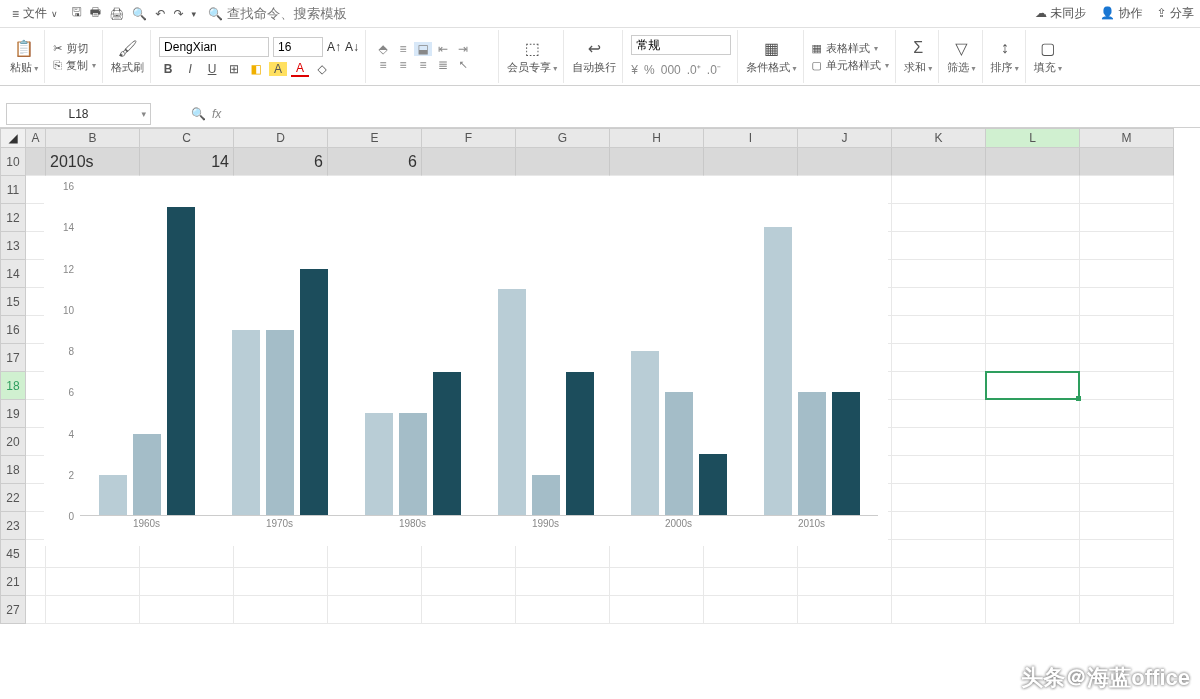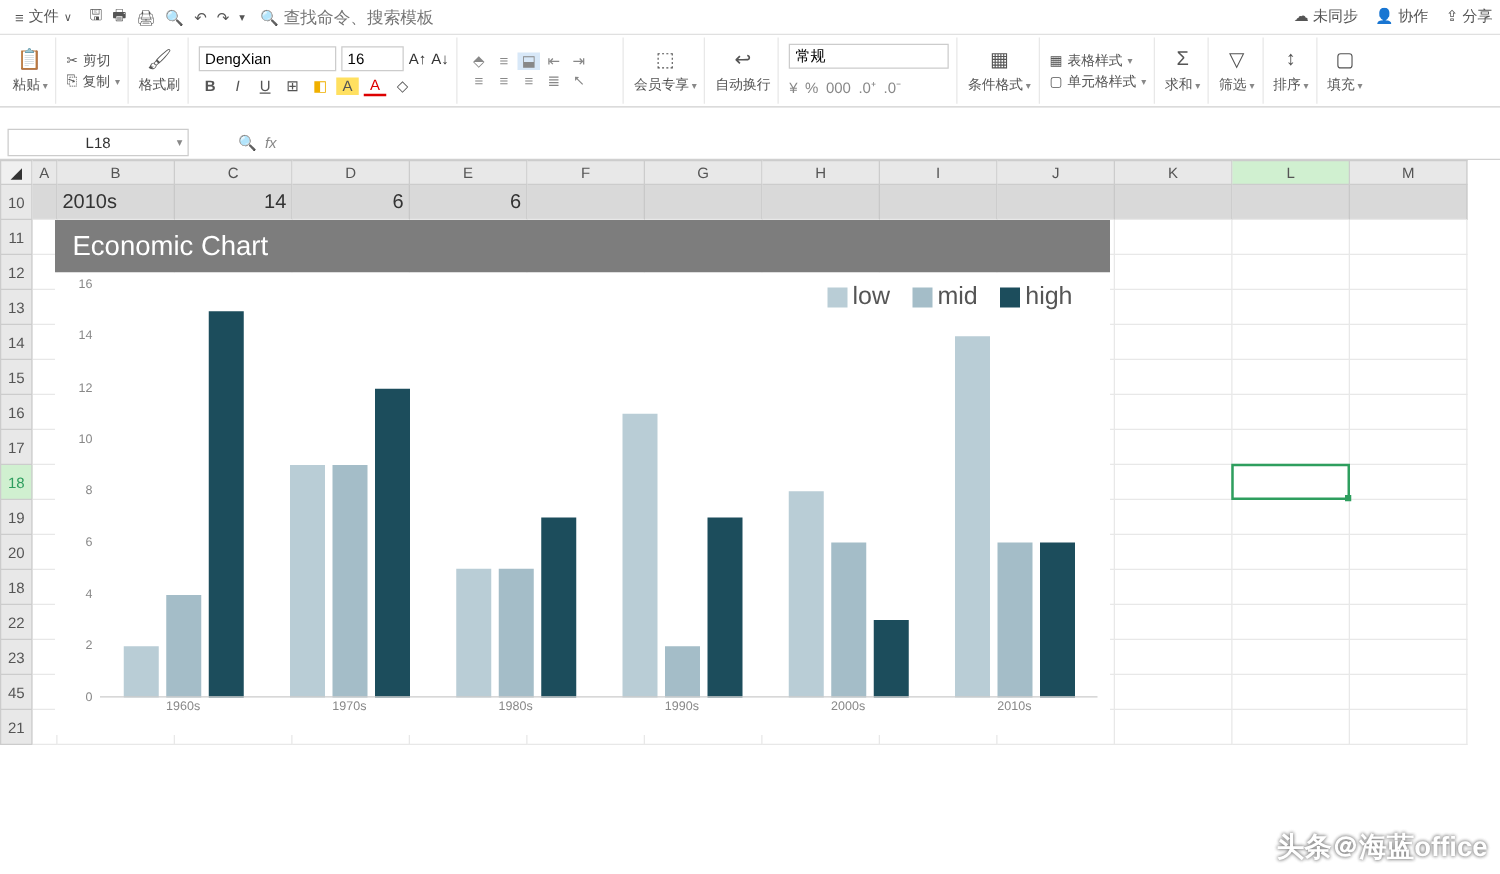--- a/index.html
+++ b/index.html
@@ -18,21 +18,21 @@
 .big-btn{display:flex;flex-direction:column;align-items:center;gap:2px;color:#555;font-size:11px;}
 .big-btn .ico{width:20px;height:20px;display:flex;align-items:center;justify-content:center;font-size:16px;}
 .small-btns{display:flex;flex-direction:column;gap:2px;font-size:11px;color:#555;}
 .small-btns div{display:flex;align-items:center;gap:4px;}
 .font-sel{display:flex;gap:4px;align-items:center;}
 .font-sel select,.font-sel input{height:20px;border:1px solid #ccc;font-size:12px;padding:0 4px;background:#fff;}
 .fmt-row{display:flex;gap:4px;margin-top:4px;color:#555;align-items:center;}
 .fmt-row span{width:18px;text-align:center;}
 .align-grid{display:grid;grid-template-columns:repeat(6,18px);gap:2px;}
 .align-grid span{display:flex;align-items:center;justify-content:center;color:#888;}
-.num-sel{border:1px solid #ccc;height:20px;width:128px;font-size:12px;padding:0 4px;}
+.num-sel{border:1px solid #ccc;height:20px;width:100px;font-size:12px;padding:0 4px;}
 .num-row{display:flex;gap:6px;margin-top:6px;color:#888;align-items:center;}
 .namebox-row{height:28px;border-bottom:1px solid #d0d0d0;display:flex;align-items:center;}
 .namebox{width:145px;height:22px;border:1px solid #ccc;margin-left:6px;text-align:center;font-size:12px;display:flex;align-items:center;justify-content:center;position:relative;}
 .namebox::after{content:"▾";position:absolute;right:4px;color:#888;font-size:9px;}
 .fx-area{display:flex;align-items:center;margin-left:40px;gap:6px;color:#888;}
 .fx-input{border:none;height:20px;width:800px;font-size:12px;}
 .grid{position:relative;}
 .col-headers{display:flex;height:20px;}
 .rh-spacer{width:26px;border:1px solid #ccc;background:#f0f0f0;display:flex;align-items:center;justify-content:center;}
 .ch{border:1px solid #ccc;border-left:none;background:#e8e8e8;display:flex;align-items:center;justify-content:center;color:#555;font-size:12px;}
@@ -472,31 +472,41 @@
         <div class="cell" style="width:94px;justify-content:flex-end;"></div>
         <div class="cell" style="width:94px;justify-content:flex-end;"></div>
         <div class="cell" style="width:94px;justify-content:flex-end;"></div>
         <div class="cell" style="width:94px;justify-content:flex-end;"></div>
         <div class="cell" style="width:94px;justify-content:flex-end;"></div>
         <div class="cell" style="width:94px;justify-content:flex-end;"></div>
         <div class="cell" style="width:94px;justify-content:flex-end;"></div>
         <div class="cell" style="width:94px;justify-content:flex-end;"></div>
         <div class="cell" style="width:94px;justify-content:flex-end;"></div>
       </div>
+      <div class="row ">
+        <div class="rh">27</div>
+        <div class="cell" style="width:20px;justify-content:flex-end;"></div>
+        <div class="cell" style="width:94px;justify-content:flex-end;"></div>
+        <div class="cell" style="width:94px;justify-content:flex-end;"></div>
+        <div class="cell" style="width:94px;justify-content:flex-end;"></div>
+        <div class="cell" style="width:94px;justify-content:flex-end;"></div>
+        <div class="cell" style="width:94px;justify-content:flex-end;"></div>
+        <div class="cell" style="width:94px;justify-content:flex-end;"></div>
+        <div class="cell" style="width:94px;justify-content:flex-end;"></div>
+        <div class="cell" style="width:94px;justify-content:flex-end;"></div>
+        <div class="cell" style="width:94px;justify-content:flex-end;"></div>
+        <div class="cell" style="width:94px;justify-content:flex-end;"></div>
+        <div class="cell" style="width:94px;justify-content:flex-end;"></div>
+        <div class="cell" style="width:94px;justify-content:flex-end;"></div>
+      </div>
     </div>
   <div class="selected-cell" id="selcell" style="left: 985px; top: 243px; width: 95px; height: 29px;"></div>
 
   <div class="chart-wrap">
-    <div class="chart-title-bar">Economic Chart</div>
     <div class="chart-area">
-      <div class="legend" id="legend">
-          <span><span class="sw" style="background:#b9cdd6"></span>low</span>
-          <span><span class="sw" style="background:#a4bdc8"></span>mid</span>
-          <span><span class="sw" style="background:#1c4d5c"></span>high</span>
-        </div>
       <div class="yaxis" id="yaxis">
           <div class="ytick" style="bottom:0px">0</div>
           <div class="ytick" style="bottom:41.25px">2</div>
           <div class="ytick" style="bottom:82.5px">4</div>
           <div class="ytick" style="bottom:123.75px">6</div>
           <div class="ytick" style="bottom:165px">8</div>
           <div class="ytick" style="bottom:206.25px">10</div>
           <div class="ytick" style="bottom:247.5px">12</div>
           <div class="ytick" style="bottom:288.75px">14</div>
           <div class="ytick" style="bottom:330px">16</div>

